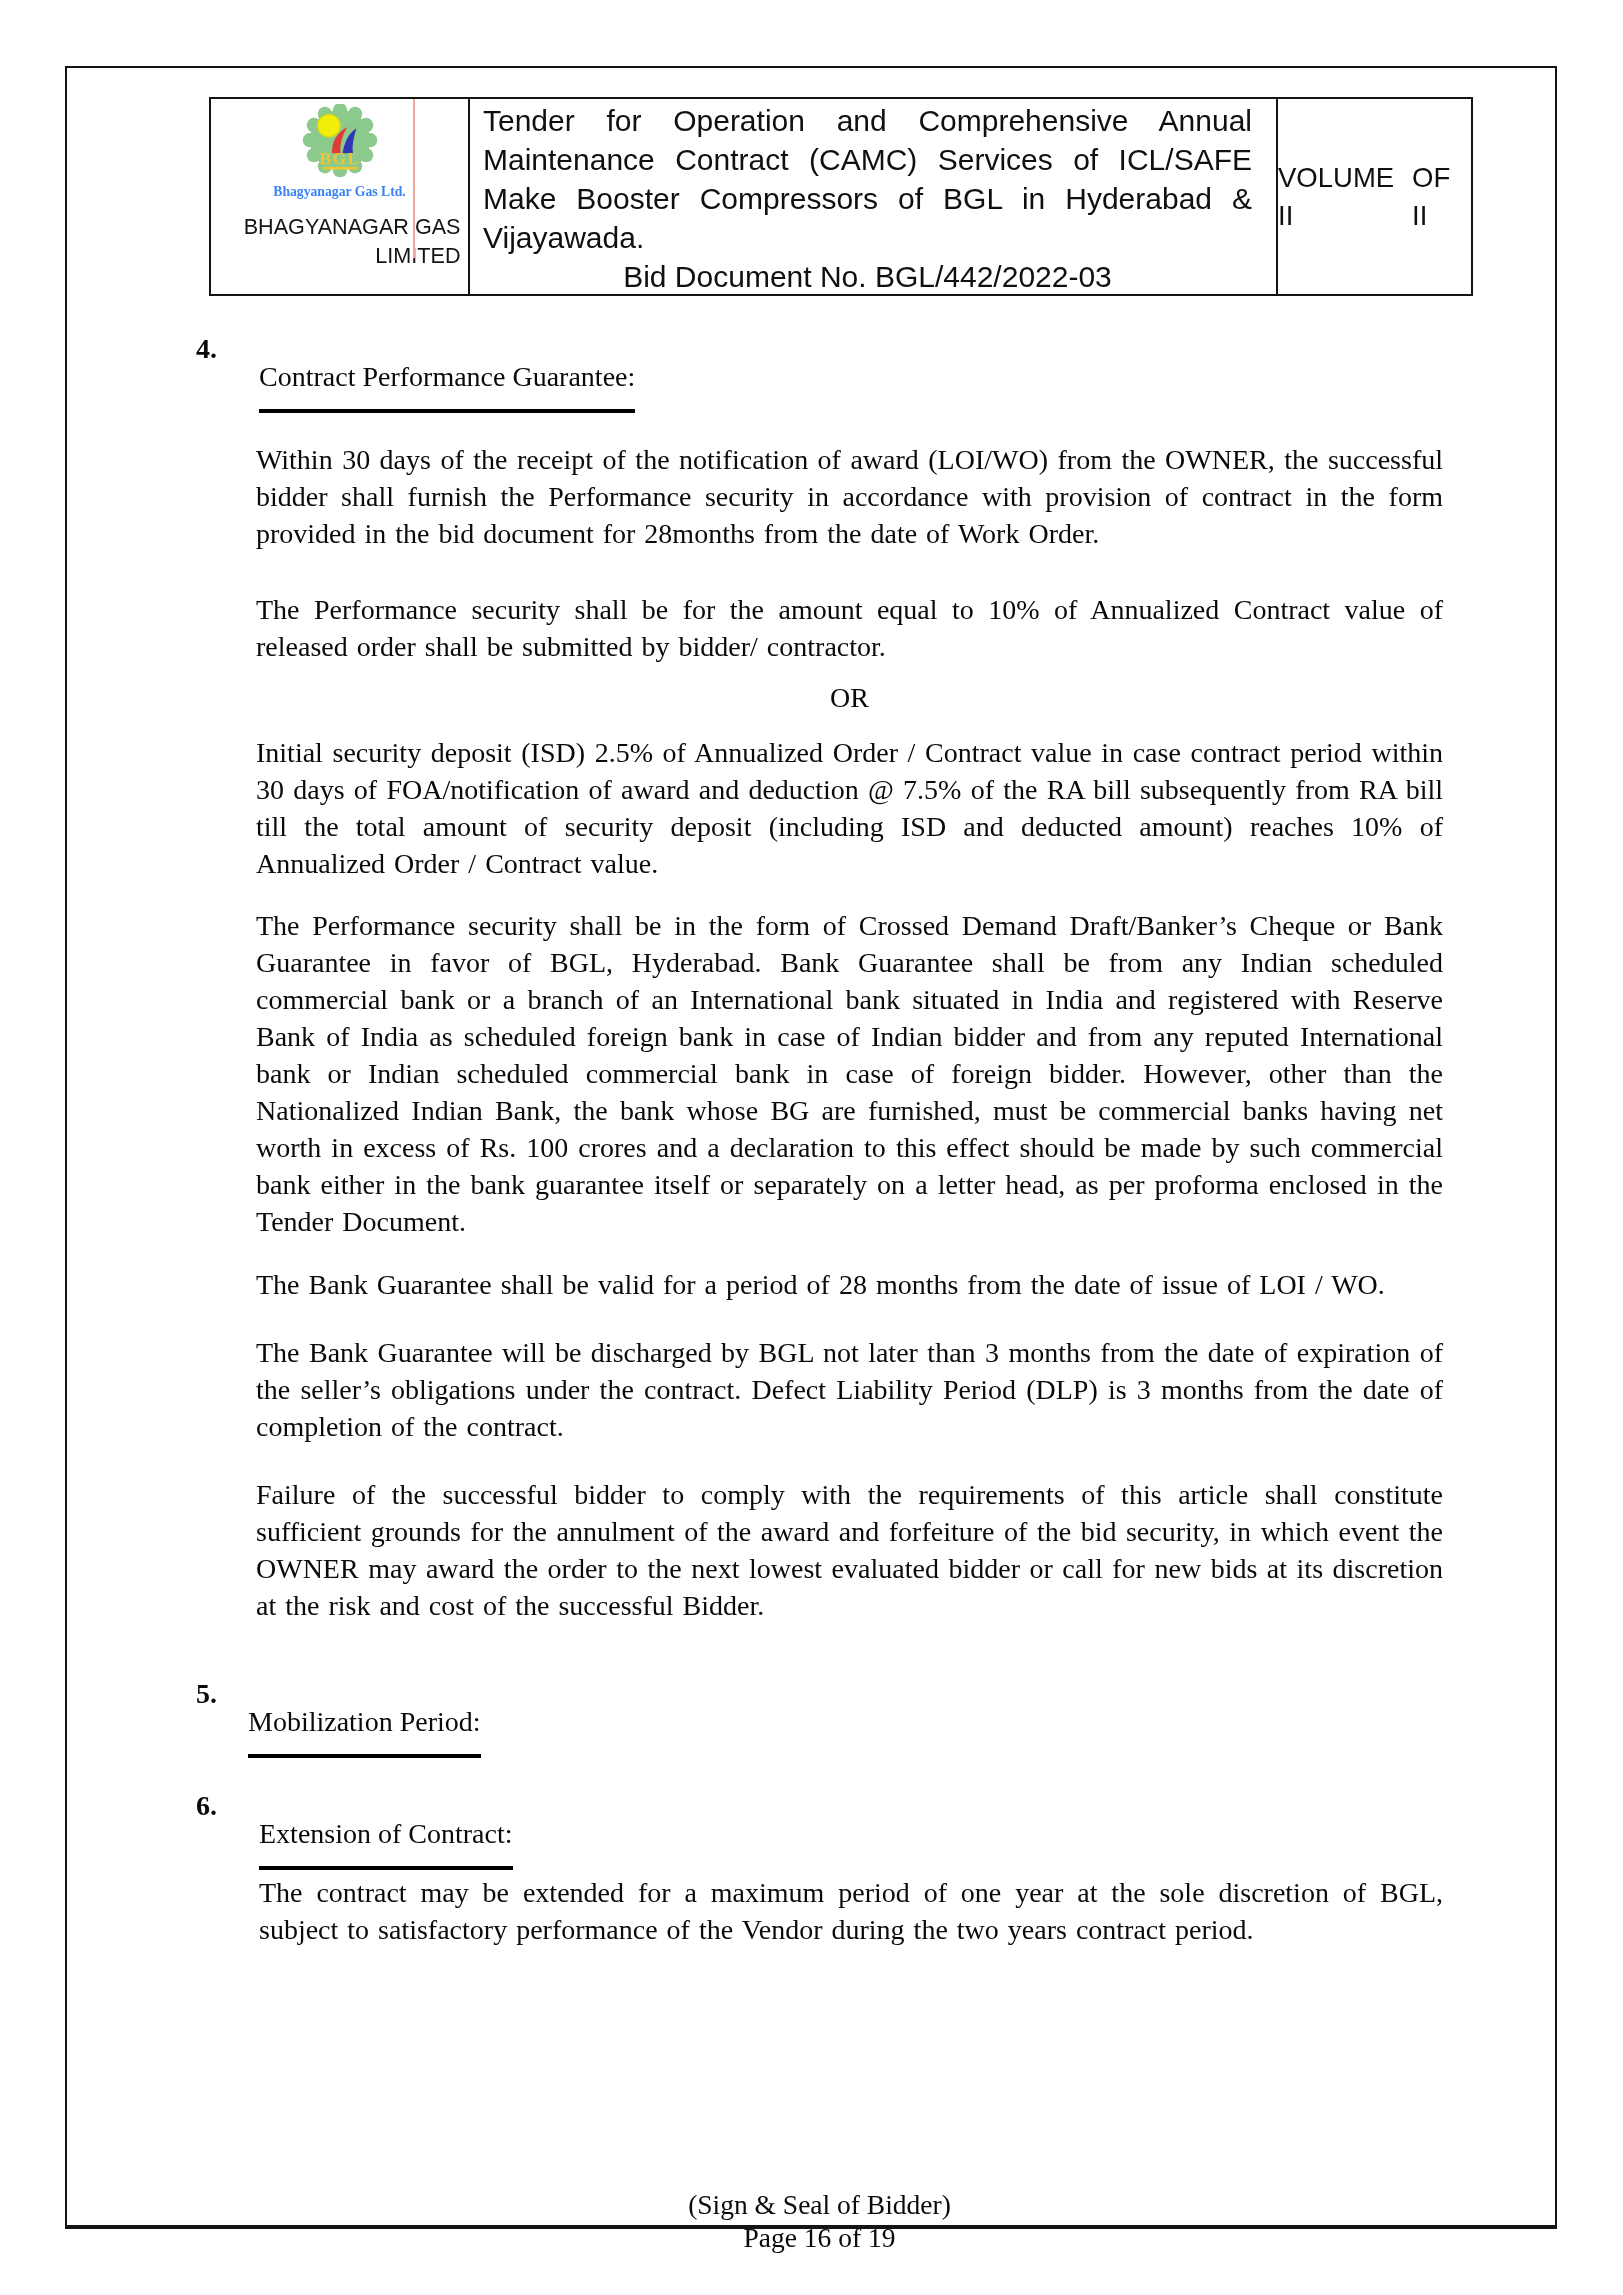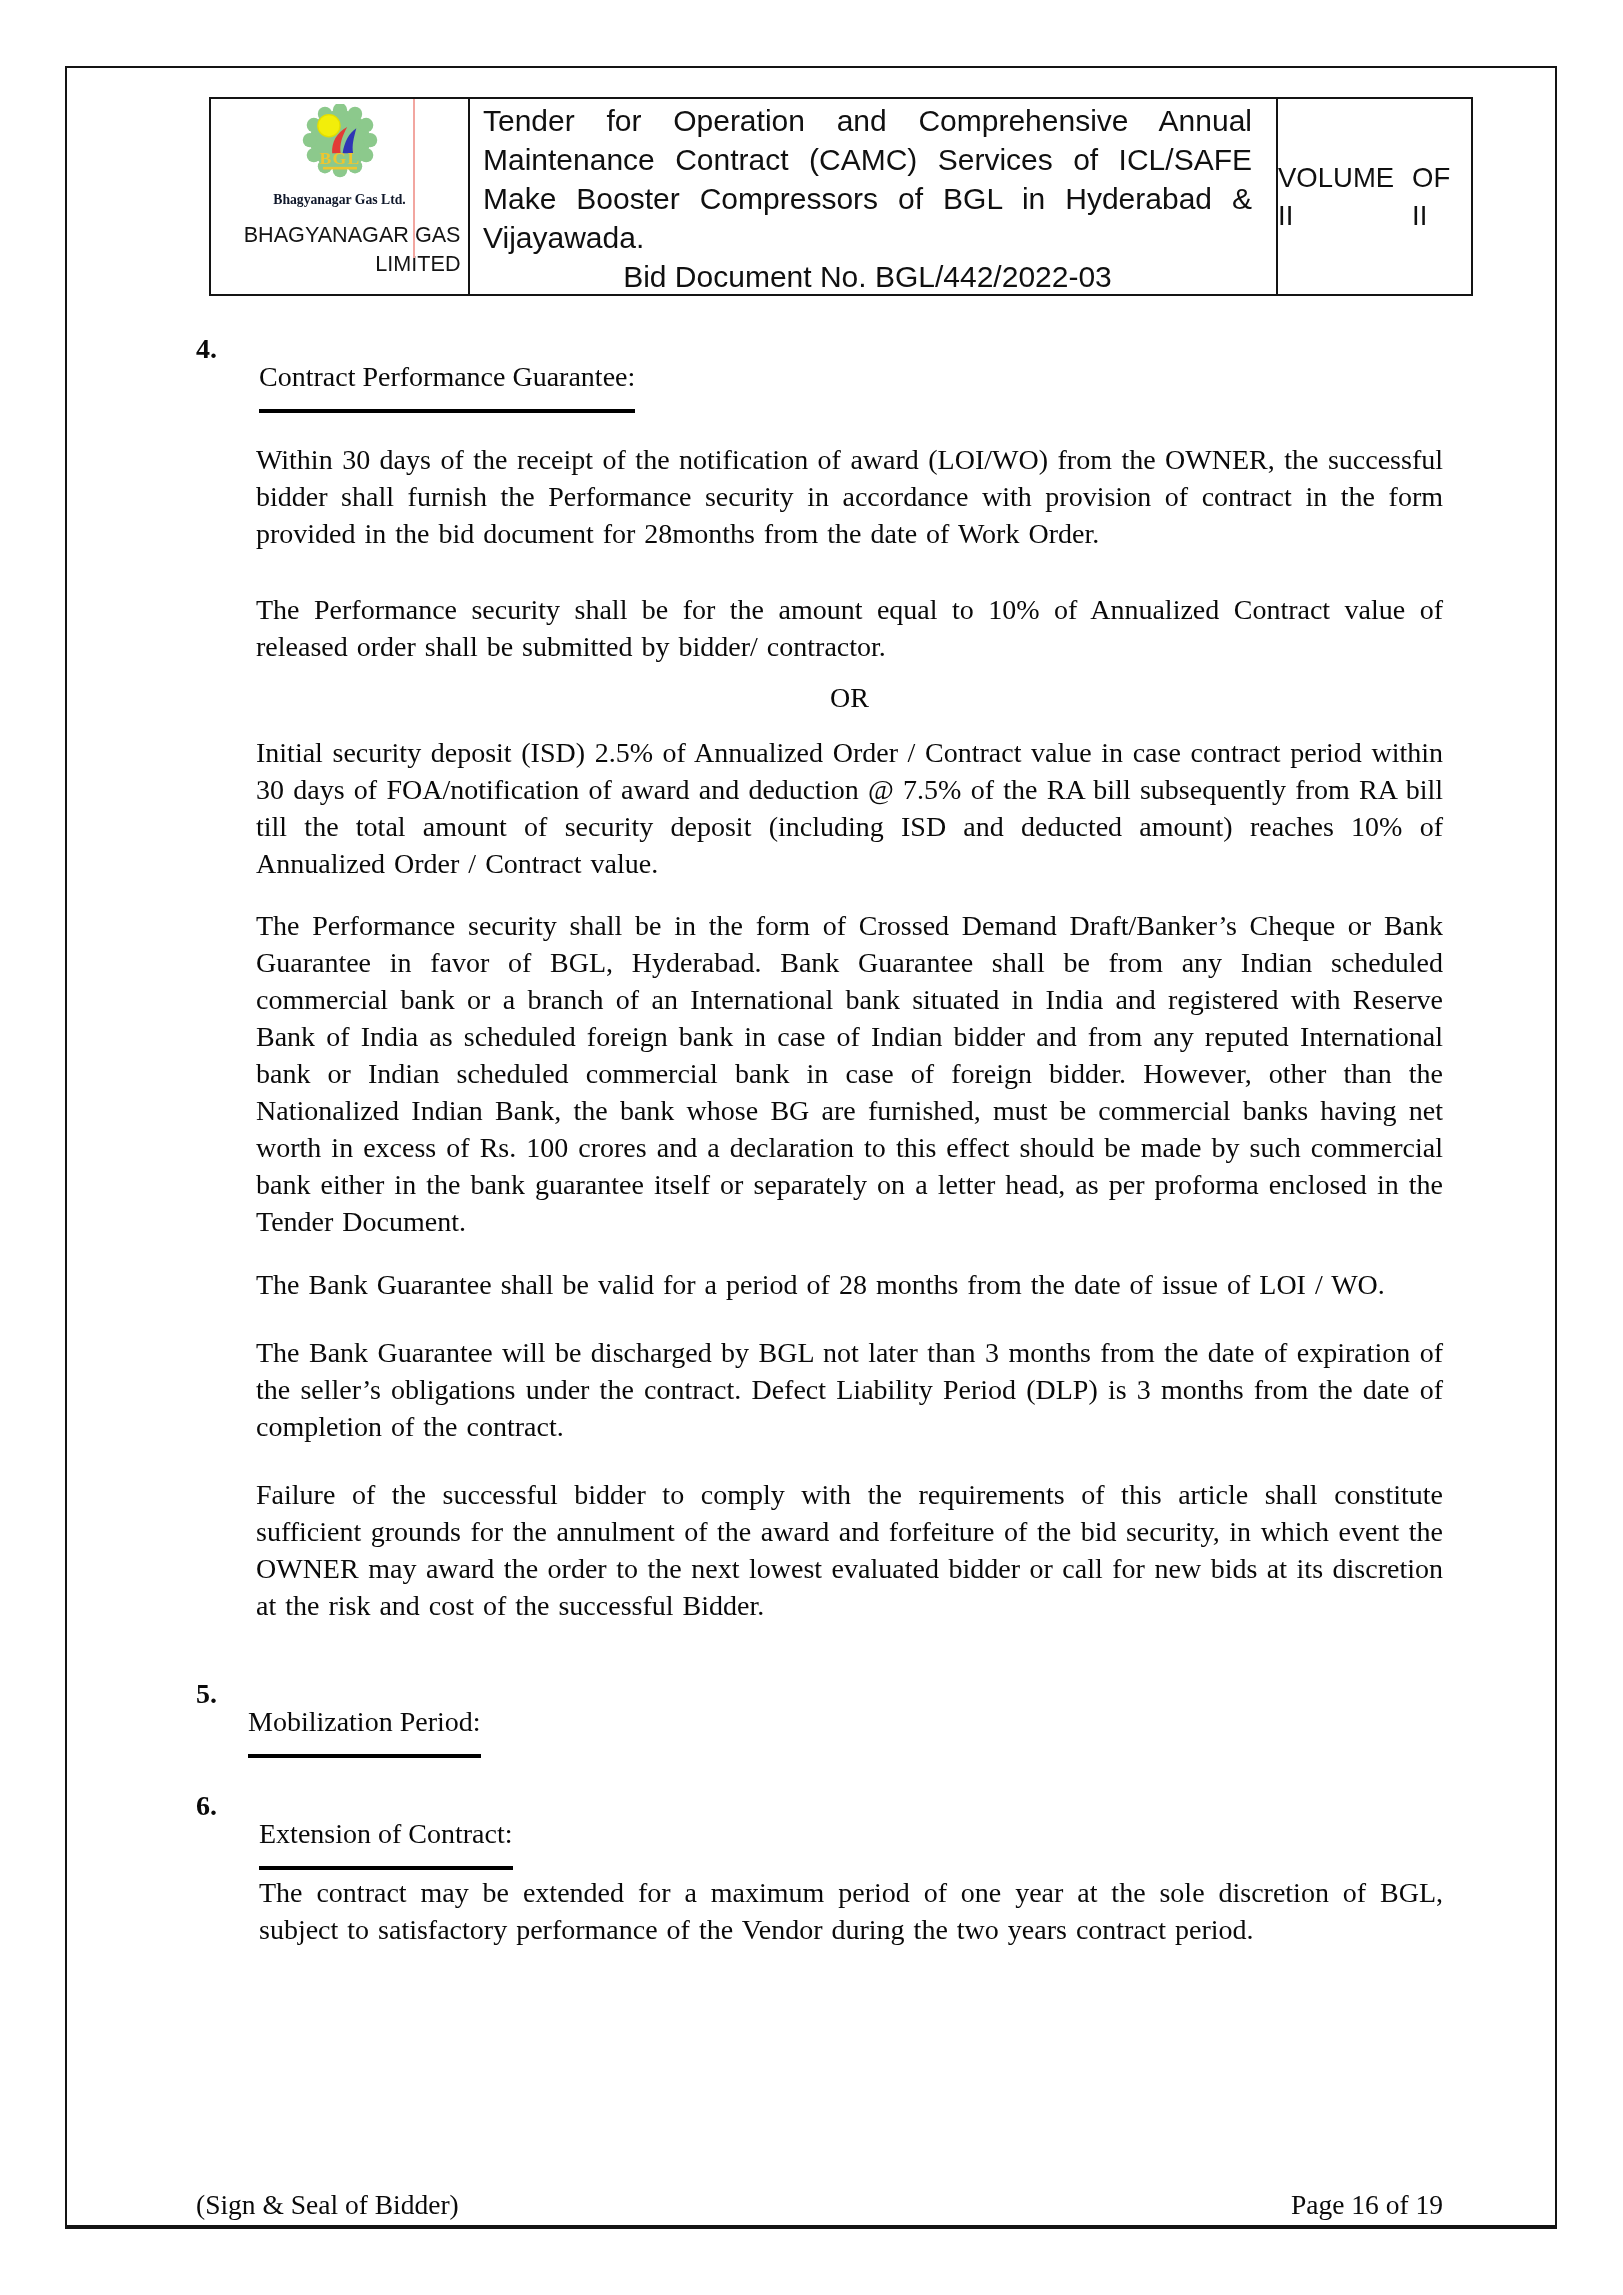--- a/index.html
+++ b/index.html
@@ -24,22 +24,22 @@
   .cell{box-sizing:border-box;position:relative;}
   .cell-logo{
     width:257px;display:flex;flex-direction:column;align-items:center;
     padding-top:5.2px;
   }
   .red-line{
     position:absolute;left:202px;top:0;width:2px;height:159px;
     background:#F2A6A0;
   }
   .logo-caption{
-    color:#0f172a;font-family:"Liberation Serif",serif;font-weight:bold;
-    font-size:13.7px;line-height:15.7px;margin-top:8px;white-space:nowrap;
+    color:#3b82f6;font-family:"Liberation Serif",serif;font-weight:bold;
+    font-size:13.7px;line-height:15.7px;margin-top:0px;white-space:nowrap;
   }
   .company{
     margin-top:11.8px;font-size:21.6px;line-height:29px;text-align:right;
     width:242px;color:#141414;
   }
   .cell-title{
     flex:1;border-left:2px solid #141414;border-right:2px solid #141414;
     padding:2px 24px 0 13px;font-size:30px;line-height:39px;color:#101010;
   }
   .title-just{text-align:justify;}
@@ -64,21 +64,21 @@
   }
   .or-line{margin-left:60px;text-align:center;}
   .mt52{margin-top:34px}.mt42{margin-top:27.5px}.mt60{margin-top:39px}
   .mt22{margin-top:14.4px}.mt4{margin-top:18px}.mt38{margin-top:25px}
   .mt40{margin-top:26px}.mt48{margin-top:31px}.mt78{margin-top:51px}
   .mt70{margin-top:46px}.mt44{margin-top:29px}.mt6{margin-top:3.9px}
   
   .footer{
     position:absolute;left:196px;top:2188px;width:1247px;
     display:flex;justify-content:space-between;align-items:center;
-    font-size:27.5px;line-height:33px;
+    font-size:27.5px;line-height:33px;flex-direction:column;
   }
   .pg b{font-weight:normal;}
 </style>
 </head>
 <body>
 
 <div class="page">
 
   <div class="frame"></div>
 

